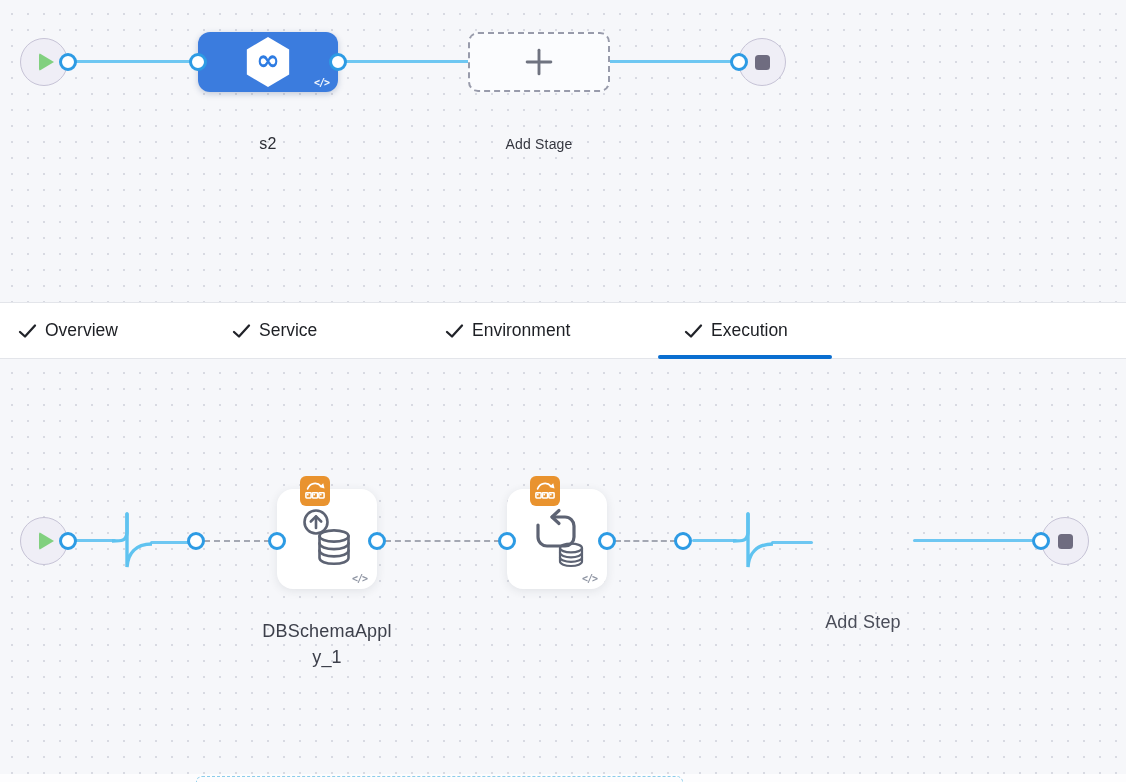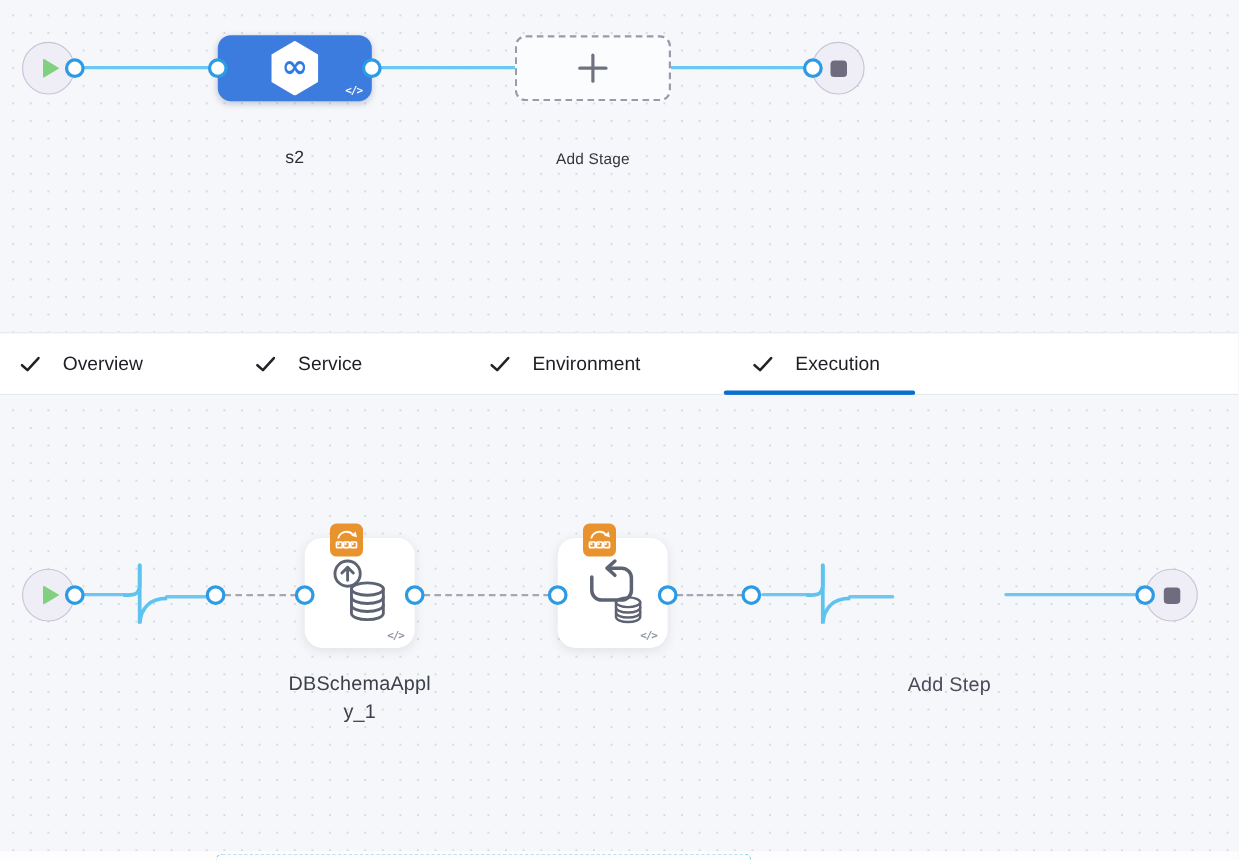--- a/index.html
+++ b/index.html
@@ -37,21 +37,21 @@
     background:#ffffff; border:3px solid #2d9be4; z-index:6;
   }
   .blueline { position:absolute; height:3px; background:#6ec7f2; z-index:2; border-radius:2px; }
   .dashline { position:absolute; height:0; border-top:2.5px dashed #a4a8b3; z-index:2; }
   .squiggle { position:absolute; z-index:3; }
 
   .node-label {
     position:absolute; text-align:center; font-size:18px; color:#34363f;
     line-height:26px; letter-spacing:0.2px;
   }
-  .wrap-label { word-break:break-all; color:#3d404b; }
+  .wrap-label { word-break:break-all; color:#3d404b;margin-top:10px; }
 
   
   #stage-node {
     position:absolute; left:198px; top:32px; width:140px; height:60px;
     background:#3b7cde; border-radius:12px; z-index:4;
     display:flex; align-items:center; justify-content:center;
     box-shadow:0 2px 6px rgba(35,64,120,0.25);
   }
   .hexagon {
     width:46px; height:50px; background:#ffffff;
@@ -73,21 +73,21 @@
     position:absolute; background:#fbfcfe; border:2px dashed #989bab;
     display:flex; align-items:center; justify-content:center; z-index:4;
   }
   #add-stage-btn { left:468px; top:32px; width:142px; height:60px; border-radius:10px; }
 
   
   #tabbar {
     position:absolute; left:0; top:302px; width:1126px; height:57px;
     background:#ffffff; border-top:1px solid #e3e5ea; border-bottom:1px solid #e3e5ea;
   }
-  .tab { position:absolute; top:0; height:55px; display:flex; align-items:center; gap:20px; cursor:default; }
+  .tab { position:absolute; top:0; height:55px; display:flex; align-items:center; gap:8px; cursor:default; }
   .tab-label { font-size:17.5px; color:#1d1f24; font-weight:500; }
   .tab.active .tab-label { font-weight:400; }
   #tab-underline { position:absolute; left:658px; top:52px; width:174px; height:3.5px; background:#0a6ed0; border-radius:2px; }
 
   
   #step-group {
     position:absolute; left:196px; top:417px; width:487px; height:335px;
     border:1.5px dashed #8ccdeb; border-radius:6px; z-index:1;
   }
 

